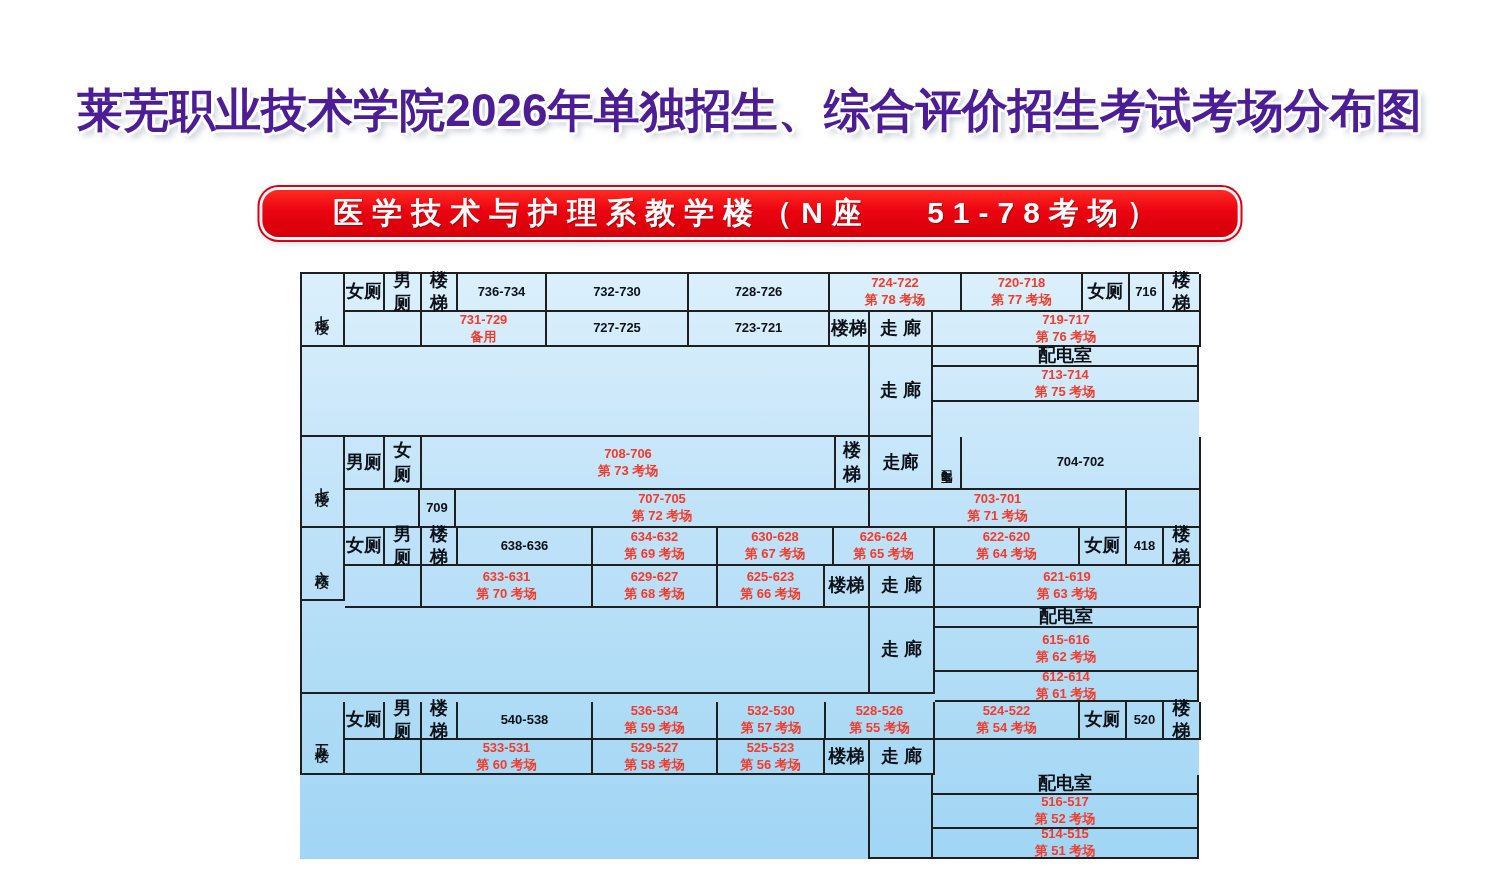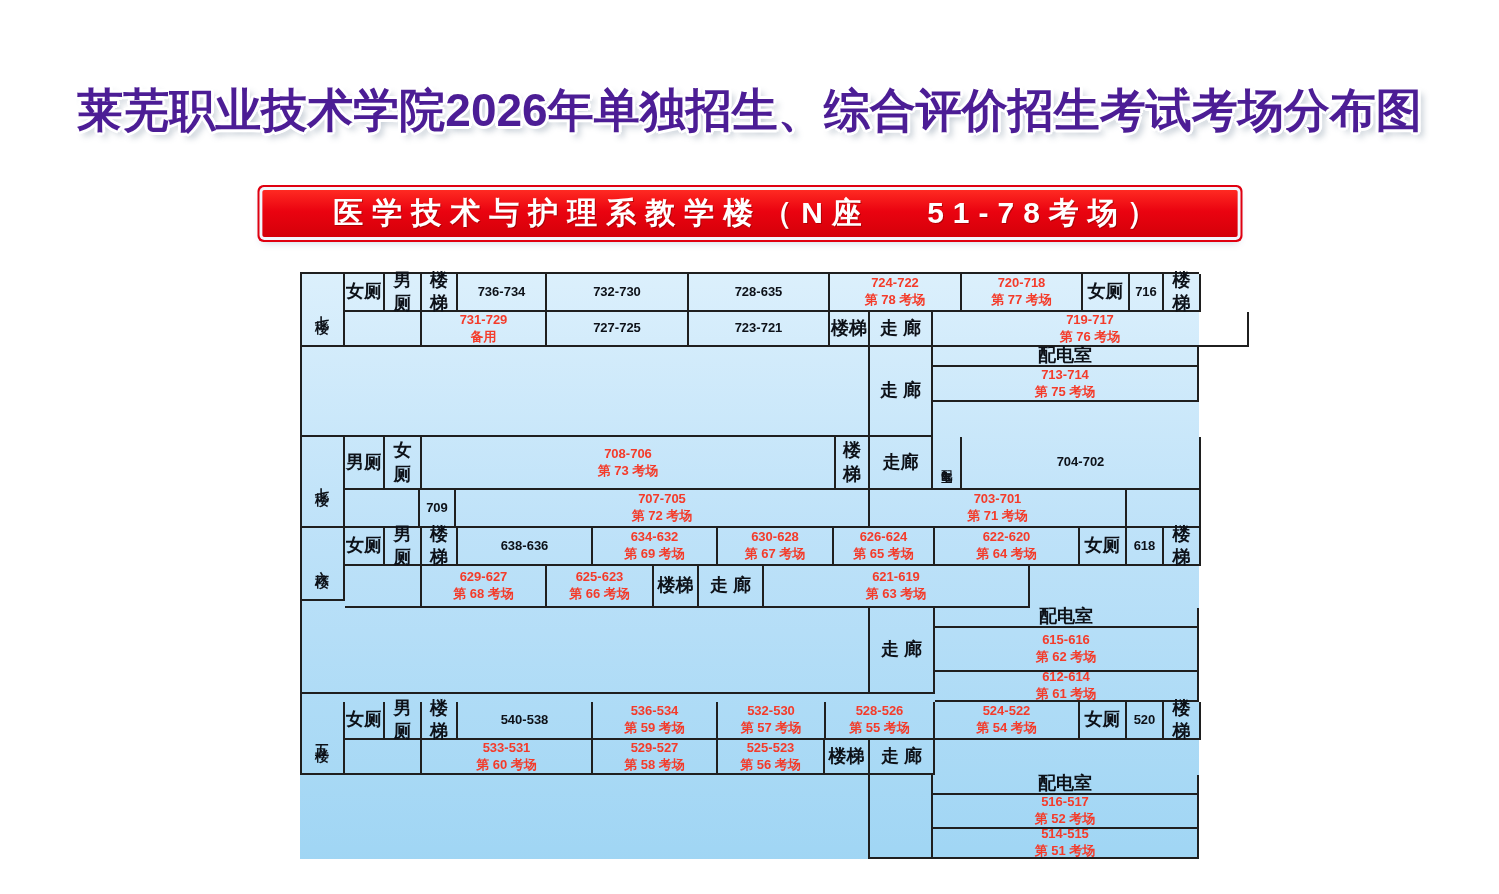--- a/index.html
+++ b/index.html
@@ -10,21 +10,21 @@
   }
   .title{
     position:absolute;top:80px;left:0;width:100%;text-align:center;
     font-size:46px;font-weight:bold;color:#4c1d95;letter-spacing:0px;
     text-shadow:3px 0 0 #fff,-3px 0 0 #fff,0 3px 0 #fff,0 -3px 0 #fff,
       2px 2px 0 #fff,-2px 2px 0 #fff,2px -2px 0 #fff,-2px -2px 0 #fff,
       5px 5px 6px rgba(110,130,150,.45);
   }
   .banner{
     position:absolute;top:190px;left:50%;transform:translateX(-50%);
-    width:975px;height:47px;border-radius:2px;
+    width:975px;height:47px;border-radius:16px;
     background:linear-gradient(180deg,#ff2a22 0%,#ea0310 45%,#d40009 100%);
     box-shadow:0 0 0 3px #f2f7fc,0 0 0 5px #e00010,0 5px 8px rgba(0,70,130,.25);
     display:flex;align-items:center;justify-content:center;
     color:#ffffff;font-size:30px;font-weight:bold;letter-spacing:9px;
     text-shadow:1px 1px 0 rgba(140,0,0,.6);
   }
   .tbl{
     position:absolute;left:300px;top:272px;width:899px;
     background:linear-gradient(180deg,rgba(218,239,252,.96) 0%,rgba(186,224,248,.95) 45%,rgba(152,210,243,.92) 100%);
     border-top:2px solid #1f1f1f;
@@ -46,21 +46,21 @@
   .vsm{writing-mode:vertical-rl;text-orientation:upright;letter-spacing:1px;font-size:11px;}
   .nb{border:none;}
   .bl{border-left:2px solid #1f1f1f;}
   .wf{width:100%;}
   .w29{width:29px}.w34{width:34px}.w36{width:36px}.w37{width:37px}.w40{width:40px}
   .w43{width:43px}.w45{width:45px}.w47{width:47px}.w63{width:63px}.w65{width:65px}
   .w74{width:74px}.w75{width:75px}.w77{width:77px}.w89{width:89px}.w101{width:101px}
   .w107{width:107px}.w108{width:108px}.w109{width:109px}.w116{width:116px}.w121{width:121px}
   .w125{width:125px}.w132{width:132px}.w135{width:135px}.w141{width:141px}.w142{width:142px}
   .w145{width:145px}.w171{width:171px}.w239{width:239px}.w257{width:257px}.w266{width:266px}
-  .w268{width:316px}.w414{width:414px}.w568{width:568px}
+  .w268{width:268px}.w414{width:414px}.w568{width:568px}
   .h20{height:20px}.h30{height:30px}.h34{height:34px}.h35{height:35px}.h36{height:44px}.h38{height:38px}.h42{height:42px}.h53{height:53px}.h73{height:73px}
   .h84{height:84px}.h86{height:86px}.h90{height:90px}.h91{height:91px}
 </style>
 </head>
 <body>
 
 <div class="page">
 
   <div class="title">莱芜职业技术学院2026年单独招生、综合评价招生考试考场分布图</div>
 
@@ -71,21 +71,21 @@
 
       <div class="fr">
         <div class="cell w43 h73 vtext">七楼</div>
         <div class="col">
           <div class="fr">
             <div class="cell w40 h38 sm">女厕</div>
             <div class="cell w37 h38 sm">男厕</div>
             <div class="cell w36 h38 sm">楼梯</div>
             <div class="cell w89 h38">736-734</div>
             <div class="cell w142 h38">732-730</div>
-            <div class="cell w141 h38">728-635</div>
+            <div class="cell w141 h38">728-726</div>
             <div class="cell w132 h38 red">724-722
 第 78 考场</div>
             <div class="cell w121 h38 red">720-718
 第 77 考场</div>
             <div class="cell w47 h38 sm">女厕</div>
             <div class="cell w34 h38">716</div>
             <div class="cell w37 h38 sm">楼梯</div>
           </div>
           <div class="fr">
             <div class="cell w77 h35"></div>
@@ -146,25 +146,27 @@
             <div class="cell w135 h38">638-636</div>
             <div class="cell w125 h38 red">634-632
 第 69 考场</div>
             <div class="cell w116 h38 red">630-628
 第 67 考场</div>
             <div class="cell w101 h38 red">626-624
 第 65 考场</div>
             <div class="cell w145 h38 red">622-620
 第 64 考场</div>
             <div class="cell w47 h38 sm">女厕</div>
-            <div class="cell w37 h38">618</div>
+            <div class="cell w37 h38">418</div>
             <div class="cell w37 h38 sm">楼梯</div>
           </div>
           <div class="fr">
             <div class="cell w77 h42"></div>
+            <div class="cell w171 h42 red">633-631
+第 70 考场</div>
             <div class="cell w125 h42 red">629-627
 第 68 考场</div>
             <div class="cell w107 h42 red">625-623
 第 66 考场</div>
             <div class="cell w45 h42 sm">楼梯</div>
             <div class="cell w65 h42 sm">走 廊</div>
             <div class="cell w266 h42 red">621-619
 第 63 考场</div>
           </div>
         </div>

